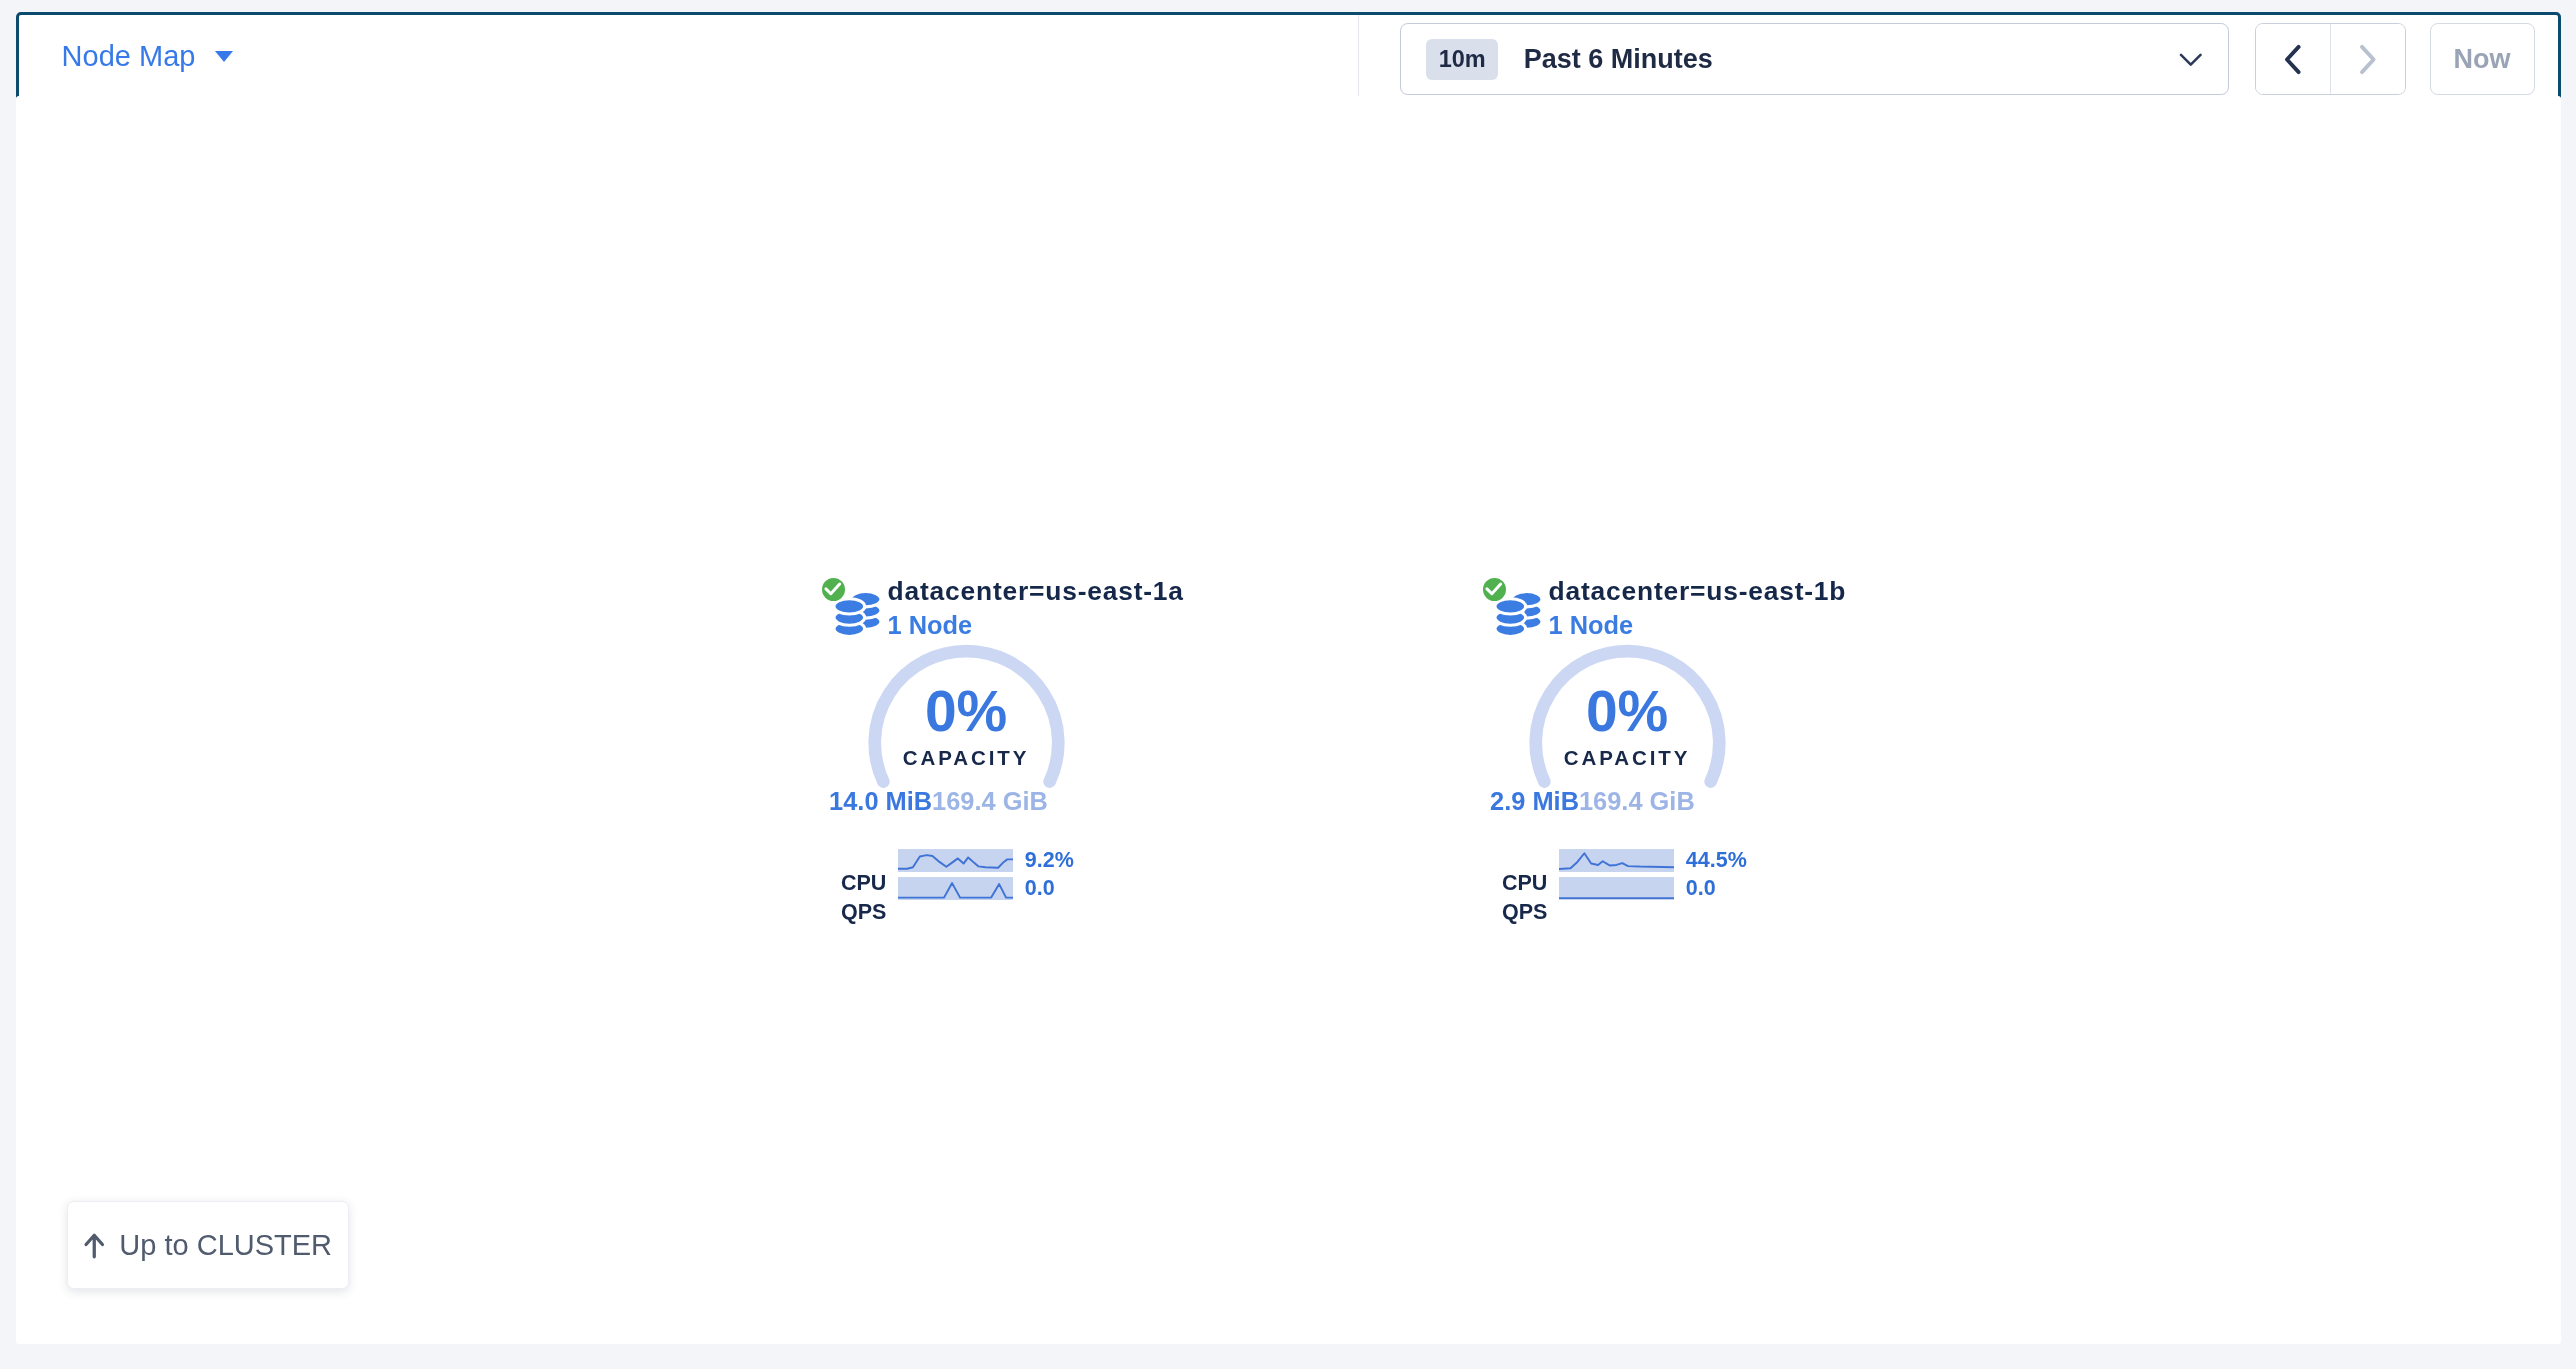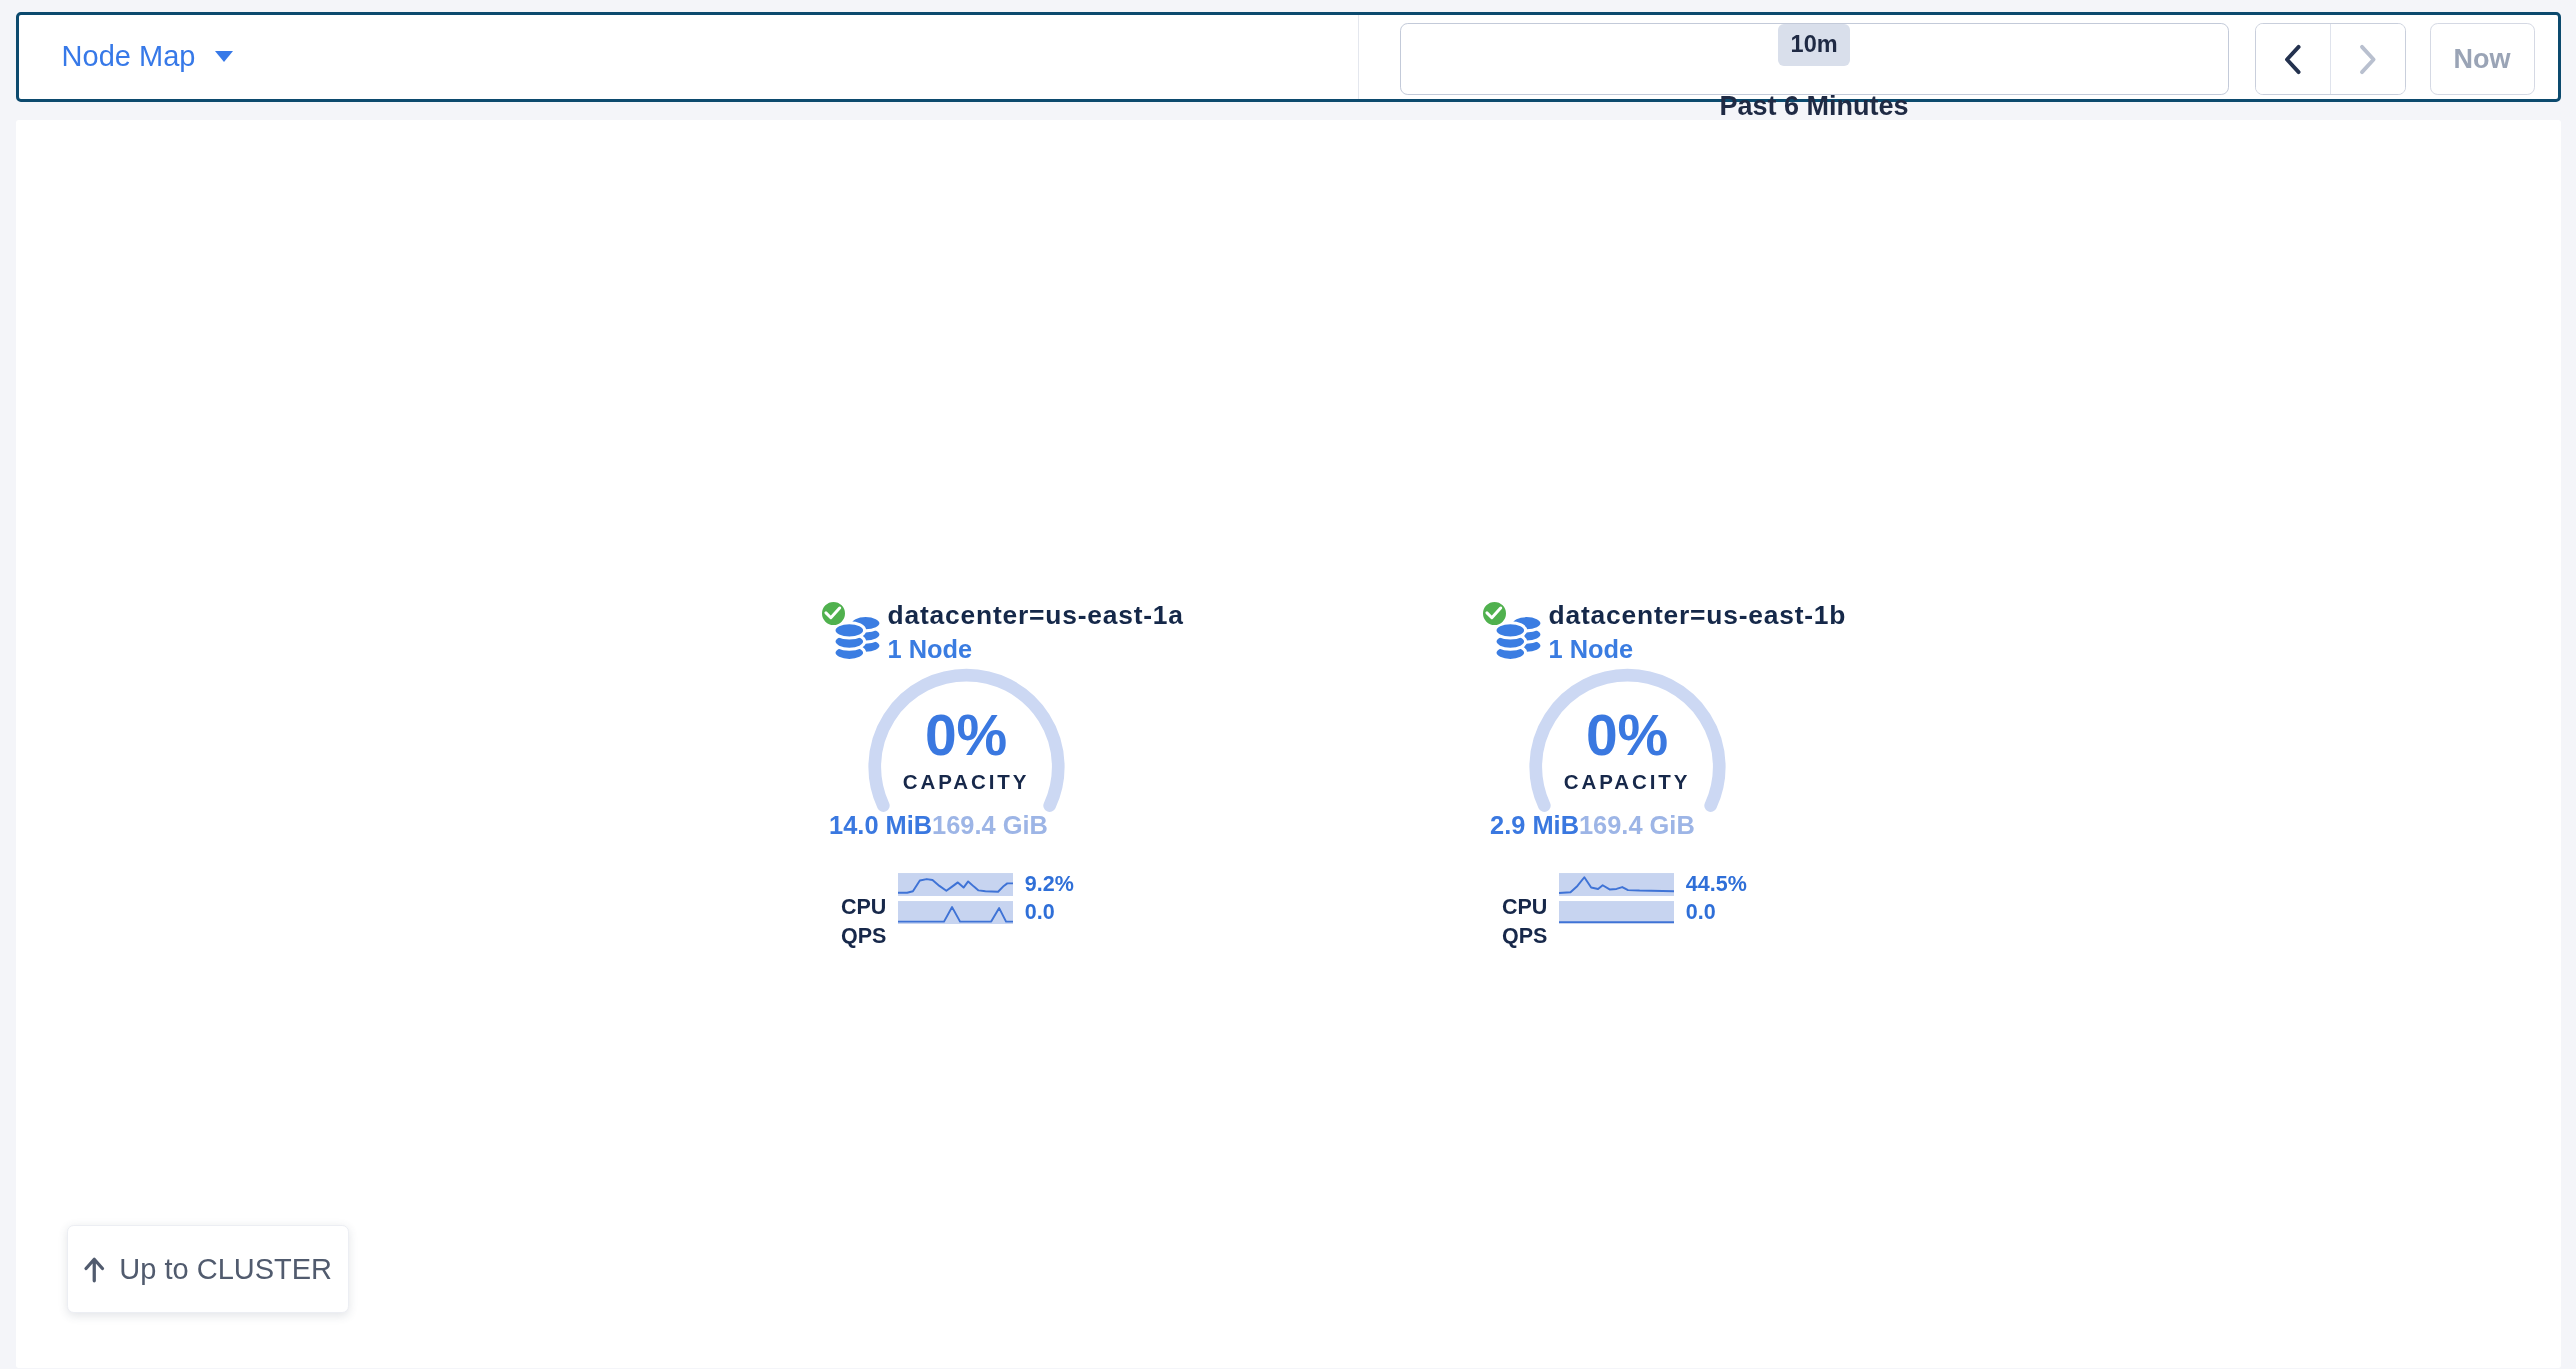--- a/index.html
+++ b/index.html
@@ -28,21 +28,21 @@
     position:absolute; left:615px; top:0; height:100%;
     display:flex; align-items:center; gap:13.7px;
   }
   .breadcrumb .crumb-link { font-size:28px; font-weight:500; color:#3779e8; cursor:pointer; }
   .breadcrumb .crumb-sep  { font-size:28px; font-weight:700; color:#3779e8; }
   .breadcrumb .crumb-cur  { font-size:28px; font-weight:600; color:#4d4d4d; }
   .hdr-divider { position:absolute; left:1339px; top:0; width:1px; height:100%; background:#e4e7ee; }
   .time-dd {
     position:absolute; left:1381px; top:8.8px; width:829px; height:72px;
     border:1px solid #c3cad9; border-radius:7.8px; background:#fff;
-    display:flex; align-items:center; padding:0 25.4px; gap:25.4px; cursor:pointer;flex-direction:column;
+    display:flex; align-items:center; padding:0 25.4px; gap:25.4px; cursor:pointer;
   }
   .badge-10m {
     background:#d9dfeb; color:#1f2a44; font-size:23.5px; font-weight:700;
     padding:8.8px 12.7px; border-radius:5.9px; line-height:1;
   }
   .dd-label { font-size:27px; font-weight:600; color:#1f2a44; }
   .dd-chevron { margin-left:auto; display:flex; align-items:center; }
   .nav-group {
     position:absolute; left:2236px; top:8.8px; width:151px; height:72px;
     border:1px solid #c9cfdc; border-radius:7.8px; background:#fff; display:flex; overflow:hidden;
@@ -50,21 +50,21 @@
   .nav-btn { flex:1; display:flex; align-items:center; justify-content:center; cursor:pointer; background:#fff; border:none; }
   .nav-btn:first-child { border-right:1px solid #dfe3ec; }
   .now-btn {
     position:absolute; left:2411px; top:8.8px; width:105px; height:72px;
     border:1px solid #d5d9e4; border-radius:7.8px; background:#fff;
     font-size:27px; font-weight:600; color:#9aa4b6; font-family:inherit;
     display:flex; align-items:center; justify-content:center; cursor:pointer;
   }
   
   .content {
-    position:absolute; left:15.6px; top:120px; width:2545px; height:1248px;
+    position:absolute; left:15.6px; top:96px; width:2545px; height:1248px;
     background:#fff; border-radius:2.9px;
   }
   
   .dc-card { position:absolute; top:462px; width:293px; cursor:pointer; }
   .dc-card.pos-a { left:804px; }
   .dc-card.pos-b { left:1465px; }
   .dc-head { display:flex; padding-top:15.6px; }
   .icon-wrap { position:relative; width:68px; height:65px; flex:0 0 auto; }
   .check-badge {
     position:absolute; top:2px; left:0; width:27px; height:27px; border-radius:50%;

